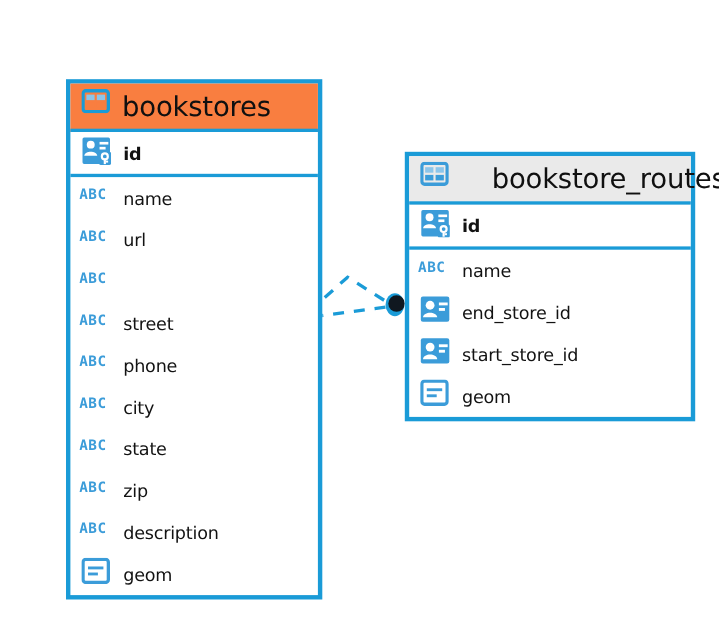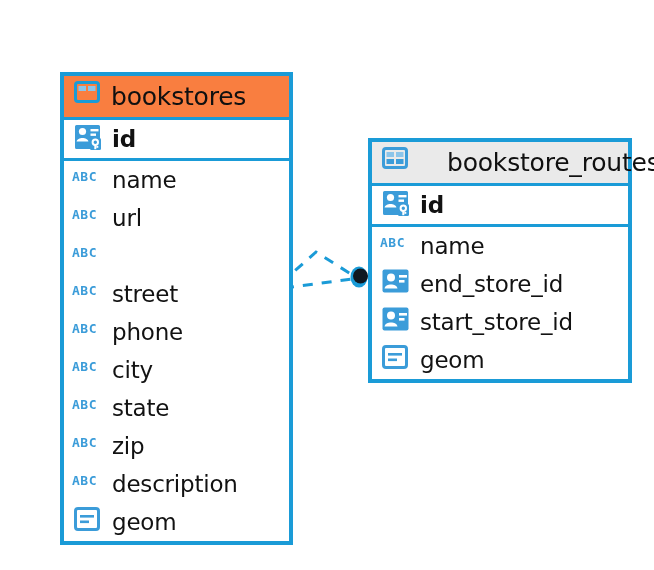--- a/index.html
+++ b/index.html
@@ -63,21 +63,21 @@
   }
 
   .field-row {
     display: flex;
     align-items: center;
     box-sizing: border-box;
     padding: 2px 10px 2px 8px;
     height: 38px;
   }
   .field-row .field-label {
-    font-size: 23px;
+    font-size: 16px;
     color: #121212;
     margin-left: 10px;
     white-space: nowrap;
     letter-spacing: -0.2px;
   }
   .field-row.pk .field-label {
     font-weight: bold;
   }
 
   .icon {

